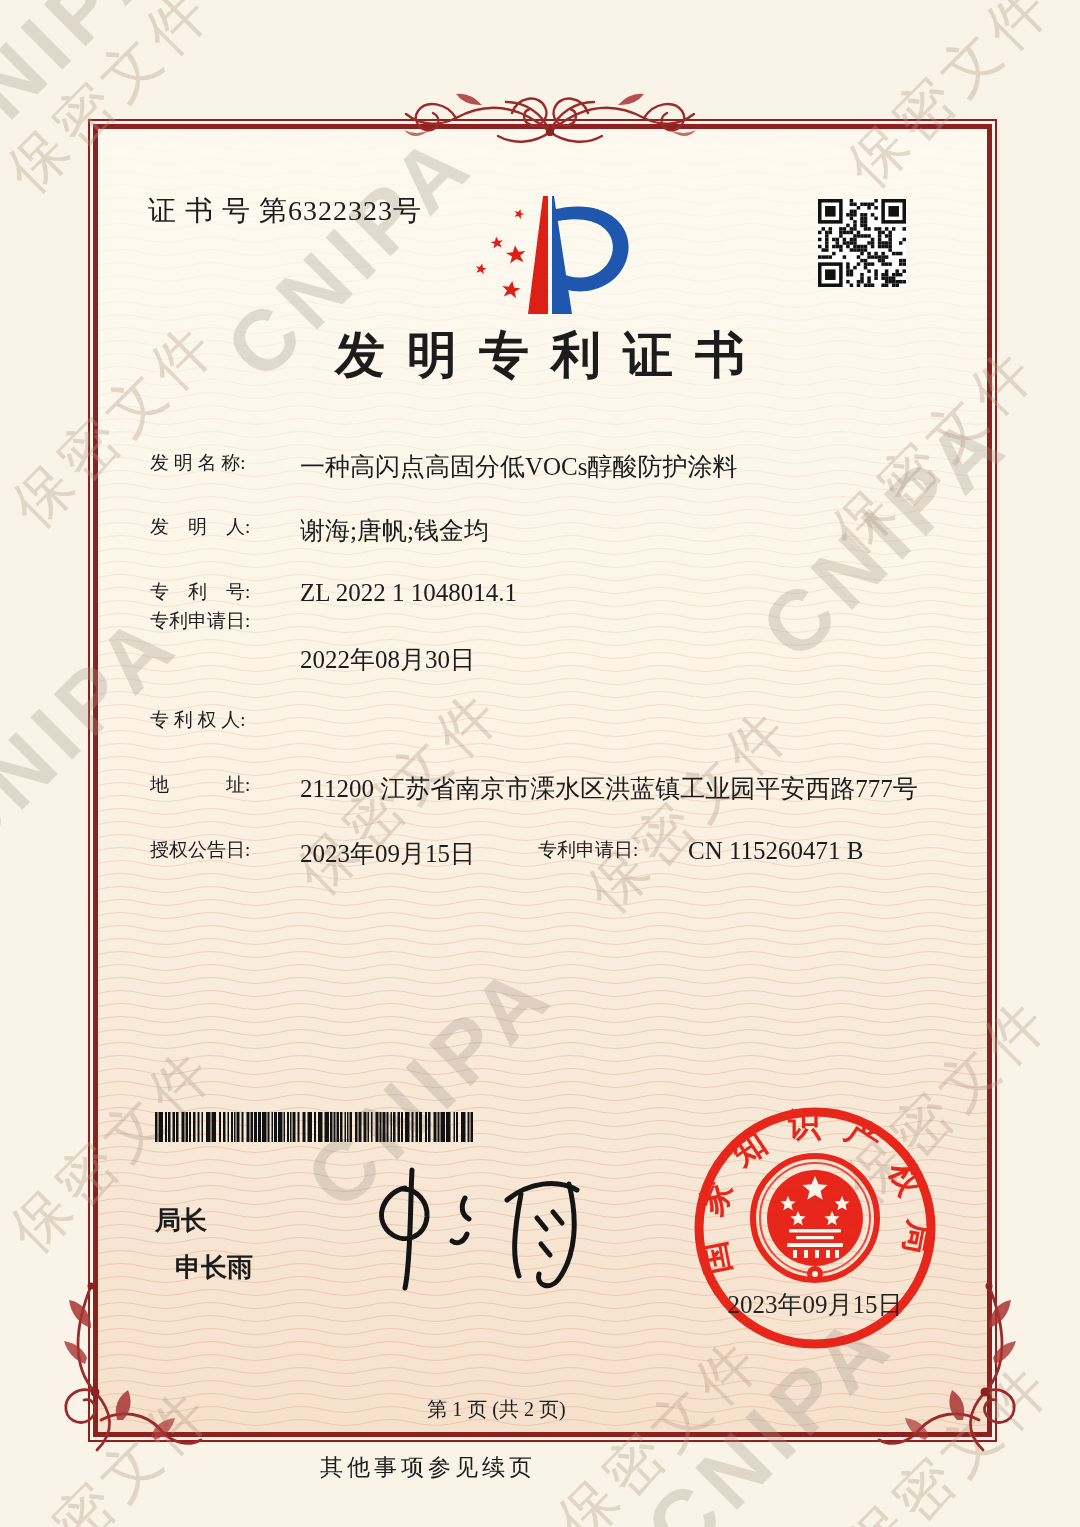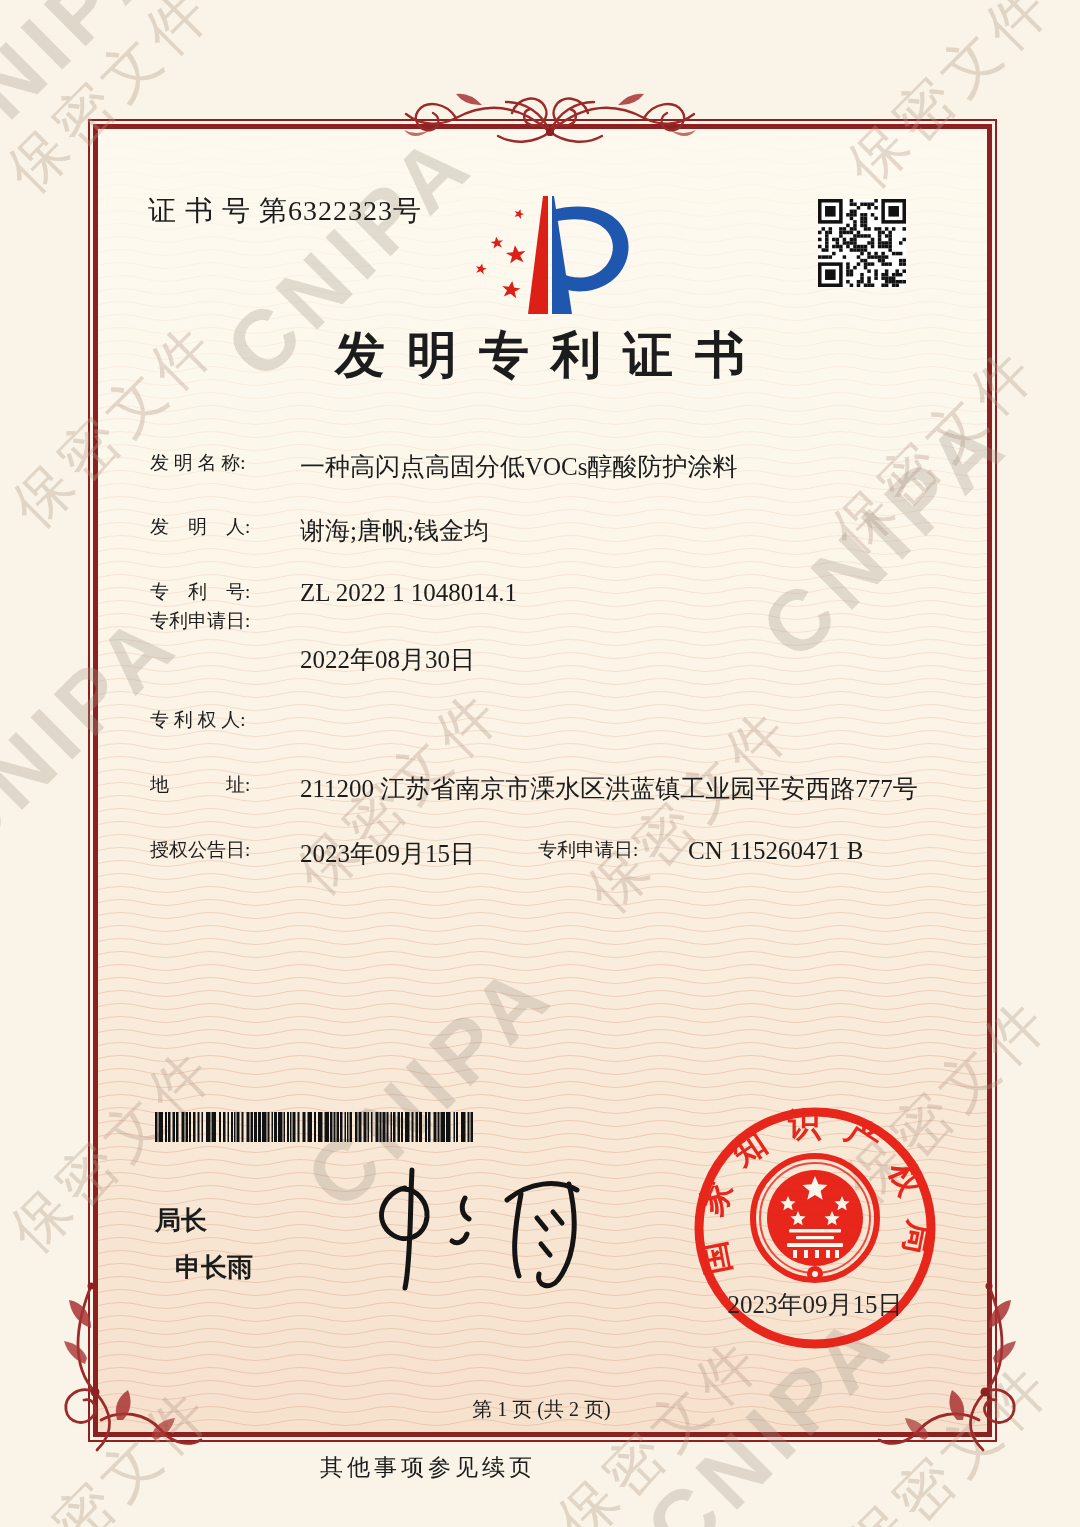--- a/index.html
+++ b/index.html
@@ -33,21 +33,21 @@
   .cert-no{left:148px; top:192px; font-size:28px; letter-spacing:1px;}
   .title{left:0; top:322px; width:1080px; text-align:center; font-size:50px; font-weight:bold; letter-spacing:22px; text-indent:22px; margin:0;}
   .field-label{left:150px; font-size:19px;}
   .field-value{left:300px; font-size:25px;}
   .addr-value{width:648px; line-height:34px; word-break:break-all;}
   .paras{left:133px; top:888px; width:824px; font-size:21.5px; line-height:38px; text-align:justify;}
   .paras p{margin:0; text-indent:2em;}
   .paras p + p{margin-top:15px;}
   .sig-title{left:155px; top:1203px; font-size:26px; font-weight:bold; font-family:"Liberation Sans","DejaVu Sans",sans-serif;}
   .sig-name{left:155px; top:1250px; font-size:26px; font-weight:bold; font-family:"Liberation Sans","DejaVu Sans",sans-serif;margin-left:20px;}
-  .footer-page{left:88px; top:1396px; width:817px; text-align:center; font-size:20px;padding-left:45px;}
+  .footer-page{left:88px; top:1396px; width:817px; text-align:center; font-size:20px;}
   .footer-note{left:0; top:1452px; width:856px; text-align:center; font-size:23px; letter-spacing:4px;}
   .svg-abs{position:absolute; z-index:5;}
   .seal-svg{z-index:6;}
 </style>
 </head>
 <body>
 
 <div class="page">
 
   <span class="wm wm-bm" style="left:110px;top:90px">保密文件</span>

